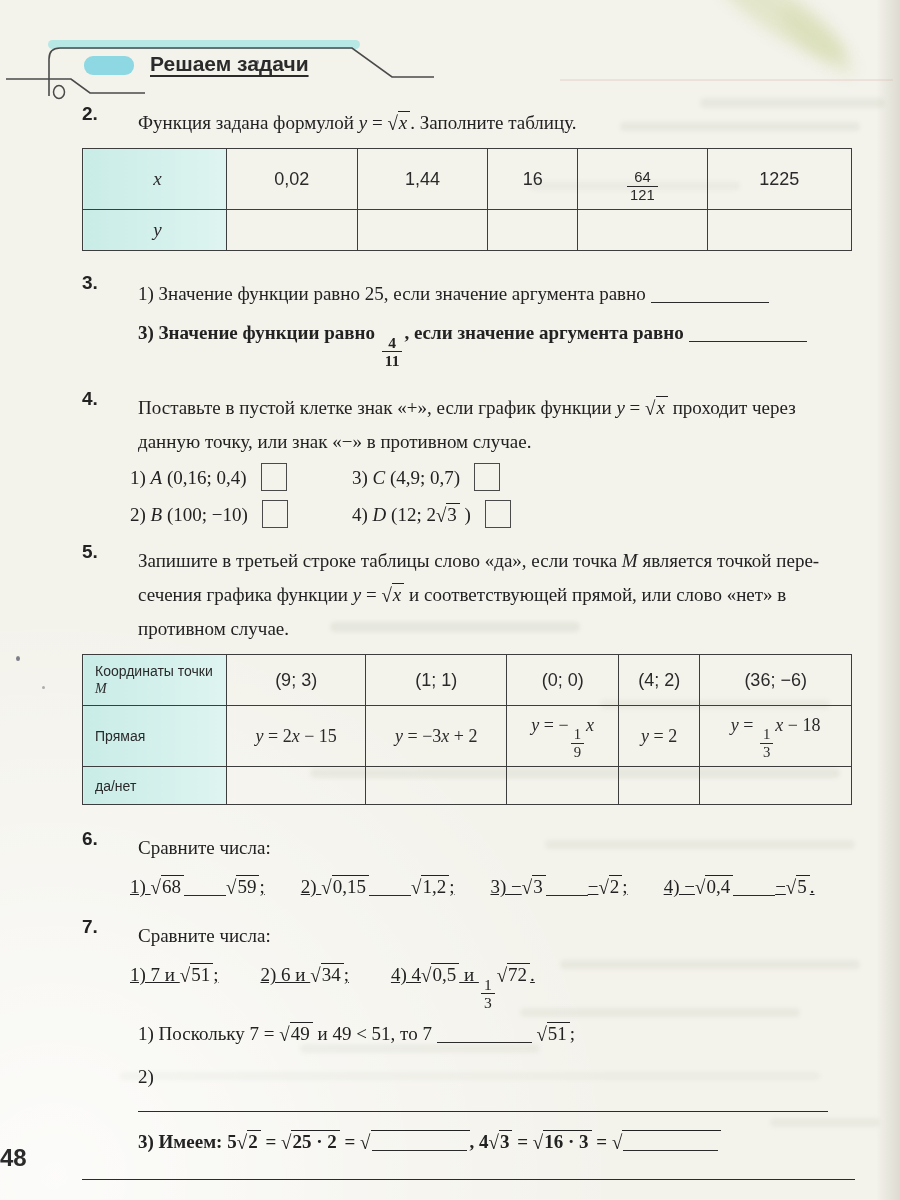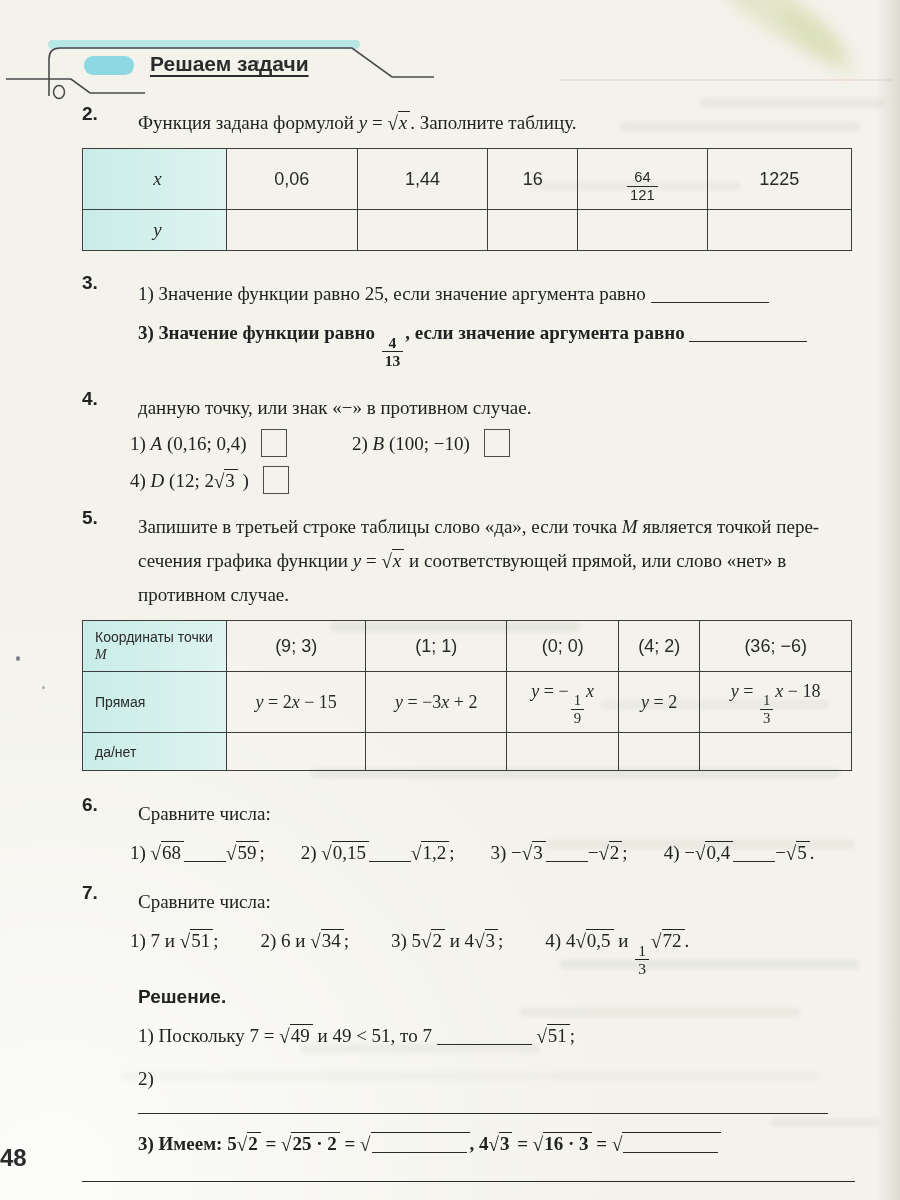--- a/index.html
+++ b/index.html
@@ -50,21 +50,21 @@
   td.lbl-math{text-align:center;font-family:"Liberation Serif", serif;font-style:italic;font-size:19px;}
   td.eq{font-family:"Liberation Serif", serif;font-size:18px;}
   .t2 td{height:36px;}
   .t2 tr:first-child td{height:56px;}
   .t2 td:first-child{width:125px;}
   .t5 td:first-child{width:125px;}
   .t5 tr:nth-child(1) td{height:46px;}
   .t5 tr:nth-child(2) td{height:56px;}
   .t5 tr:nth-child(3) td{height:33px;}
   
-  .row-items{display:flex;white-space:nowrap;}
+  .row-items{display:flex;white-space:nowrap;text-decoration:underline;}
   .p4-grid{display:grid;grid-template-columns:222px auto;row-gap:9px;margin-top:8px;}
   .sol-label{font-family:"Liberation Sans", sans-serif;font-weight:bold;font-size:19px;}
   .rule{height:1px;border-bottom:1.3px solid #2b2b2b;margin-left:-48px;}
   
   .pageno{position:absolute;left:0;right:0;top:1144px;text-align:left;
     font-family:"Liberation Sans", sans-serif;font-weight:bold;font-size:24px;color:#2b2b2b;}
   .mt4{margin-top:4px;}.mt6{margin-top:6px;}.mt8{margin-top:8px;font-weight:bold;}.mt10{margin-top:10px;}
   .mt12{margin-top:12px;}.mt18{margin-top:18px;}.mt20{margin-top:20px;}
   .mt22{margin-top:22px;}.mt24{margin-top:24px;}
 </style>
@@ -106,21 +106,21 @@
   <div class="content">
 
     <section class="problem mt6">
       <div class="pnum">2.</div>
       <div class="pbody">
         <p class="pline">Функция задана формулой  <i>y</i> = <span class="sqrt"><span class="rr"><i>x</i></span></span>.  Заполните таблицу.</p>
         <table class="t2 mt12">
           <tbody>
               <tr>
             <td class="hl lbl-math"><i>x</i></td>
-            <td>0,06</td>
+            <td>0,02</td>
             <td>1,44</td>
             <td>16</td>
             <td><span class="frac">
                     <span class="fn">64</span>
                     <span class="fd">121</span>
                   </span></td>
             <td>1225</td>
           </tr>
           <tr>
             <td class="hl lbl-math"><i>y</i></td>
@@ -134,31 +134,33 @@
           </table>
       </div>
     </section>
 
     <section class="problem mt20">
       <div class="pnum">3.</div>
       <div class="pbody">
         <p class="pline mt10">1) Значение функции равно 25, если значение аргумента равно <span class="blank" style="width:118px"></span></p>
         <p class="pline tall mt8">3) Значение функции равно <span class="frac">
               <span class="fn">4</span>
-              <span class="fd">13</span>
+              <span class="fd">11</span>
             </span>,  если значение аргумента равно <span class="blank" style="width:118px"></span></p>
       </div>
     </section>
 
     <section class="problem mt10">
       <div class="pnum">4.</div>
       <div class="pbody">
+        <p class="pline">Поставьте в пустой клетке знак «+», если график функции  <i>y</i> = <span class="sqrt"><span class="rr"><i>x</i></span></span>  проходит через</p>
         <p class="pline">данную точку, или знак «−» в противном случае.</p>
         <div class="p4-grid">
           <span><span>1) <i>A</i> (0,16; 0,4)</span><span class="box"></span></span>
+          <span><span>3) <i>C</i> (4,9; 0,7)</span><span class="box"></span></span>
           <span><span>2) <i>B</i> (100; −10)</span><span class="box"></span></span>
           <span><span>4) <i>D</i> (12; 2<span class="sqrt"><span class="rr">3</span></span> )</span><span class="box"></span></span>
         </div>
       </div>
     </section>
 
     <section class="problem mt12">
       <div class="pnum">5.</div>
       <div class="pbody">
         <p class="pline">Запишите в третьей строке таблицы слово «да», если точка <i>M</i> является точкой пере-</p>
@@ -214,27 +216,25 @@
       </div>
     </section>
 
     <section class="problem mt10">
       <div class="pnum">7.</div>
       <div class="pbody">
         <p class="pline">Сравните числа:</p>
         <div class="row-items tall mt4" style="gap:42px;">
           <span>1) 7 и <span class="sqrt"><span class="rr">51</span></span>;</span>
           <span>2) 6 и <span class="sqrt"><span class="rr">34</span></span>;</span>
-          <span>3) 5<span class="sqrt"><span class="rr">2</span></span> и 4<span class="sqrt"><span class="rr">3</span></span>;</span>
           <span>4) 4<span class="sqrt"><span class="rr">0,5</span></span> и <span class="frac">
                 <span class="fn">1</span>
                 <span class="fd">3</span>
               </span><span class="sqrt"><span class="rr">72</span></span>.</span>
         </div>
-        <p class="pline sol-label mt6">Решение.</p>
         <p class="pline tall mt4">1) Поскольку 7 = <span class="sqrt"><span class="rr">49</span></span> и 49 &lt; 51, то 7 <span class="blank" style="width:95px"></span> <span class="sqrt"><span class="rr">51</span></span>;</p>
         <p class="pline mt12">2) <span class="blank" style="width:690px"></span></p>
         <p class="pline tall mt8">3) Имеем: 5<span class="sqrt"><span class="rr">2</span></span> = <span class="sqrt"><span class="rr">25 · 2</span></span> = <span class="sqrt"><span class="rr"><span class="blank" style="width:95px"></span></span></span>,  4<span class="sqrt"><span class="rr">3</span></span> = <span class="sqrt"><span class="rr">16 · 3</span></span> = <span class="sqrt"><span class="rr"><span class="blank" style="width:95px"></span></span></span></p>
         <div class="rule mt18"></div>
         <p class="pline mt24">4) <span class="blank" style="width:690px"></span></p>
       </div>
     </section>
 
   </div>
 

